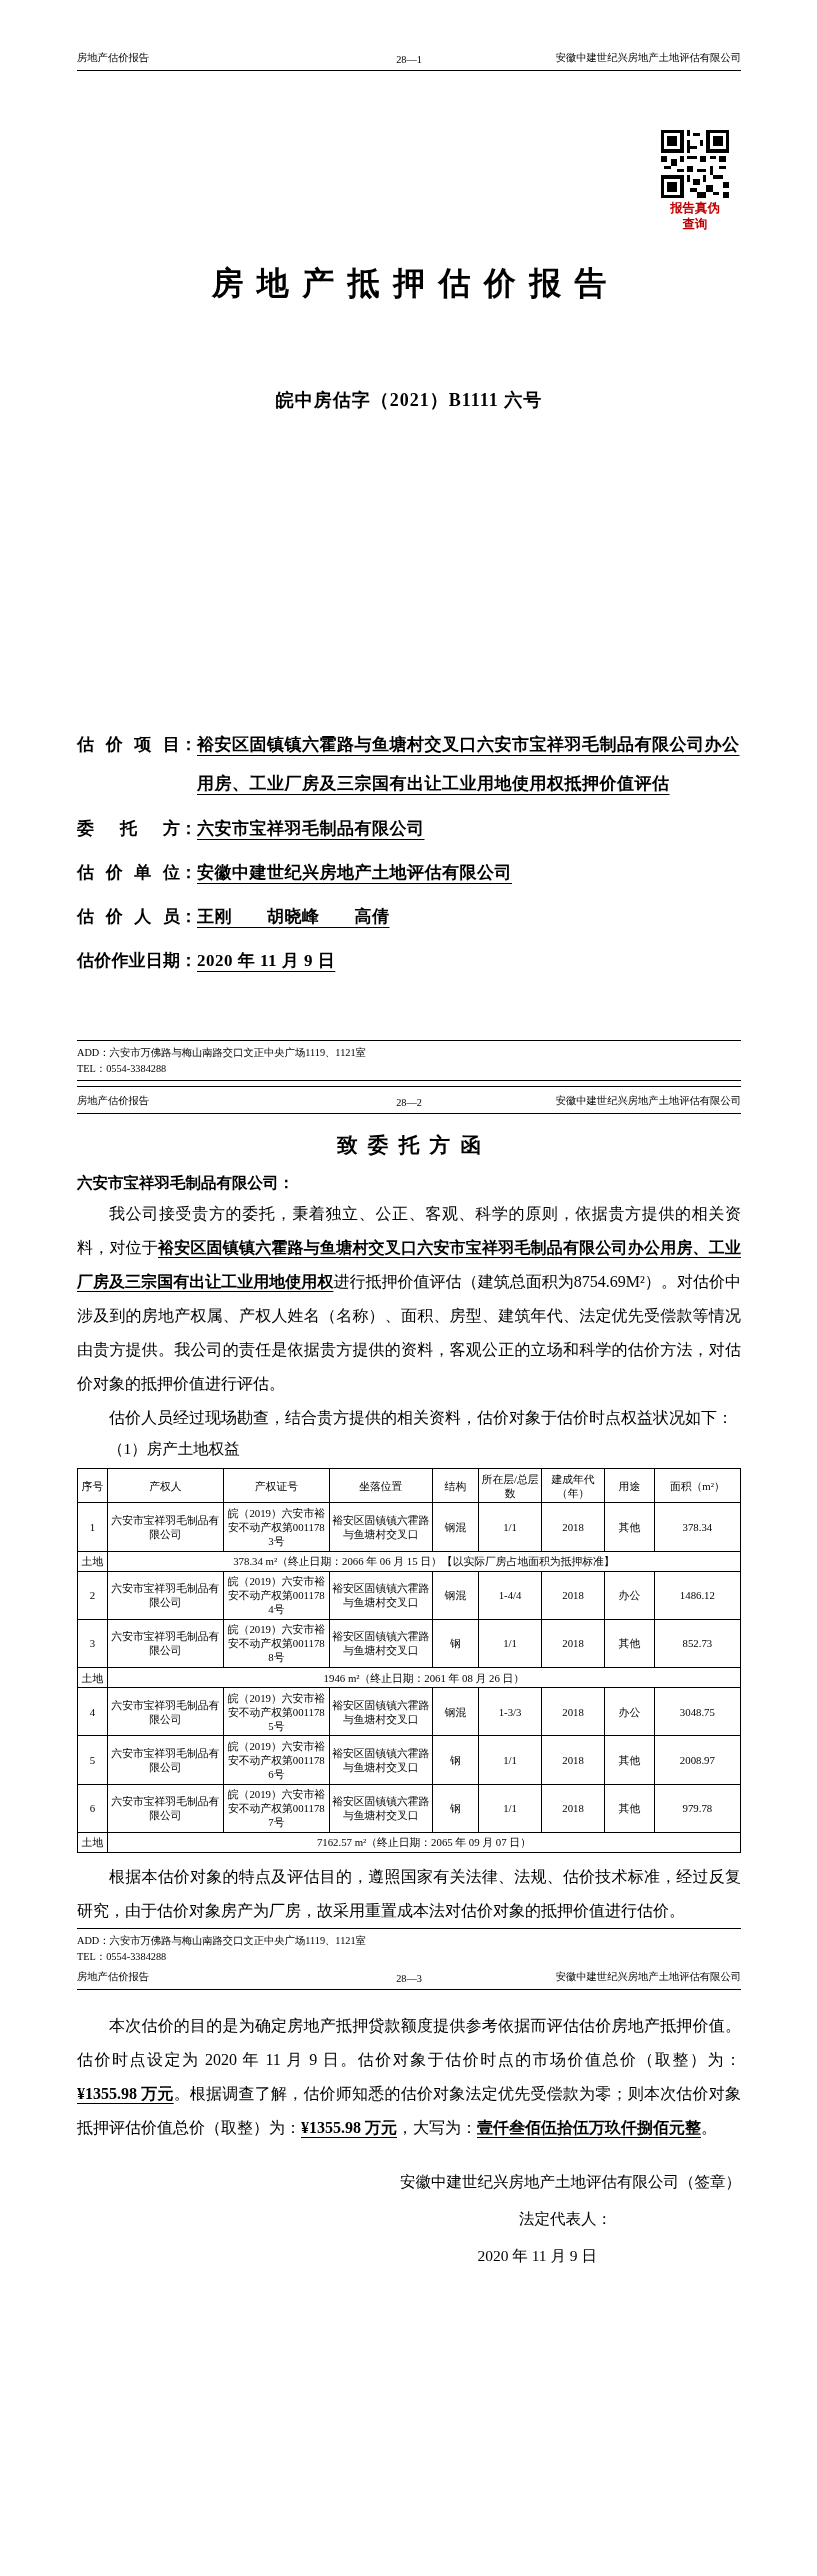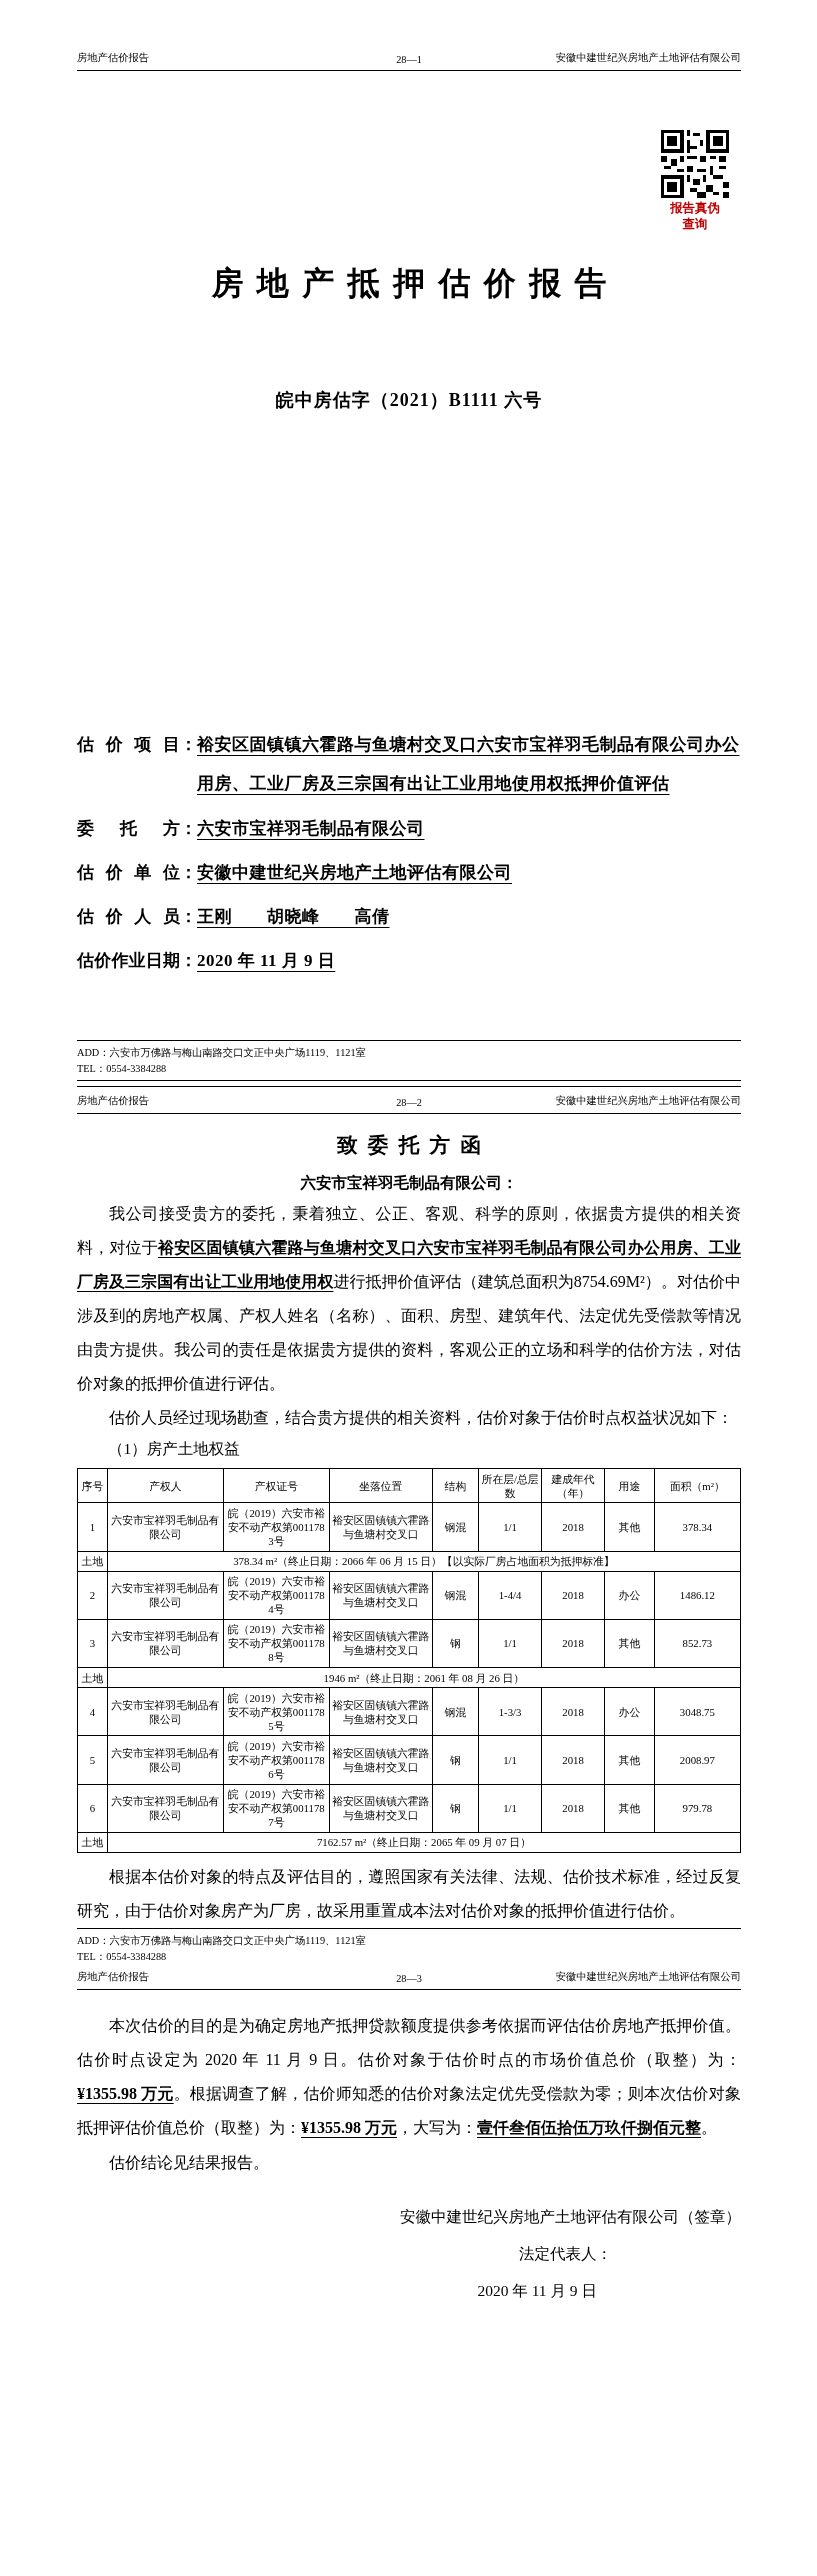--- a/index.html
+++ b/index.html
@@ -41,21 +41,21 @@
   .form-row { display:flex; align-items:flex-start; margin-bottom:5.2px; font-size:17px; line-height:39px; }
   .form-label { display:inline-block; width:103px; text-align:justify; text-align-last:justify; flex:none; }
   .form-colon { flex:none; }
   .form-value {
     flex:1; text-decoration:underline; text-underline-offset:5.2px;
     text-decoration-thickness:0.8px; letter-spacing:0.5px;
   }
 
   
   .letter-title { margin-top:14.4px; text-align:center; font-size:20.6px; line-height:33px; font-weight:bold; letter-spacing:10.3px; text-indent:10.3px; }
-  .salutation { margin-top:7.2px; font-size:15.5px; line-height:28px; font-weight:bold;text-align:center; }
+  .salutation { margin-top:7.2px; font-size:15.5px; line-height:28px; font-weight:bold; }
   .para { font-size:16px; line-height:34px; text-indent:2em; text-align:justify; }
   .para u, .para .seg-u { text-underline-offset:3.6px; }
   .list-title { font-size:15.5px; line-height:28px; text-indent:2em; }
 
   
   .ptable { width:100%; border-collapse:collapse; margin-top:5.2px; table-layout:fixed; }
   .ptable th, .ptable td {
     border:0.8px solid #000; padding:2.6px 1.5px; font-size:10.8px; line-height:14px;
     text-align:center; vertical-align:middle; font-weight:normal; word-break:break-all;
   }
@@ -294,21 +294,20 @@
   </section>
 
   <section class="page page3">
     <header class="page-header">
       <span class="ph-left">房地产估价报告</span>
       <span class="ph-center">28—3</span>
       <span class="ph-right">安徽中建世纪兴房地产土地评估有限公司</span>
     </header>
 
     <p class="para p3-para"><span>本次估价的目的是为确定房地产抵押贷款额度提供参考依据而评估估价房地产抵押价值。估价时点设定为 2020 年 11 月 9 日。估价对象于估价时点的市场价值总价（取整）为：</span><span class="seg-u" style="font-weight: bold; text-decoration: underline;">¥1355.98 万元</span><span>。根据调查了解，估价师知悉的估价对象法定优先受偿款为零；则本次估价对象抵押评估价值总价（取整）为：</span><span class="seg-u" style="font-weight: bold; text-decoration: underline;">¥1355.98 万元</span><span>，大写为：</span><span class="seg-u" style="font-weight: bold; text-decoration: underline;">壹仟叁佰伍拾伍万玖仟捌佰元整</span><span>。</span></p>
-    <p class="para conclusion">估价结论见结果报告。</p>
 
     <div class="sig-company">安徽中建世纪兴房地产土地评估有限公司（签章）</div>
     <div class="sig-rep">法定代表人：</div>
     <div class="sig-date">2020 年 11 月 9 日</div>
 
   </section>
 
 </div>
 
 

